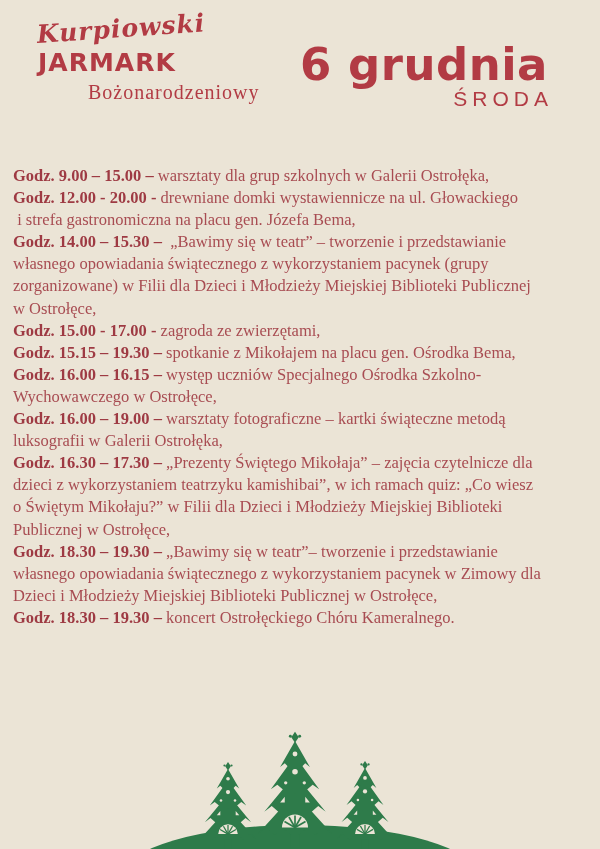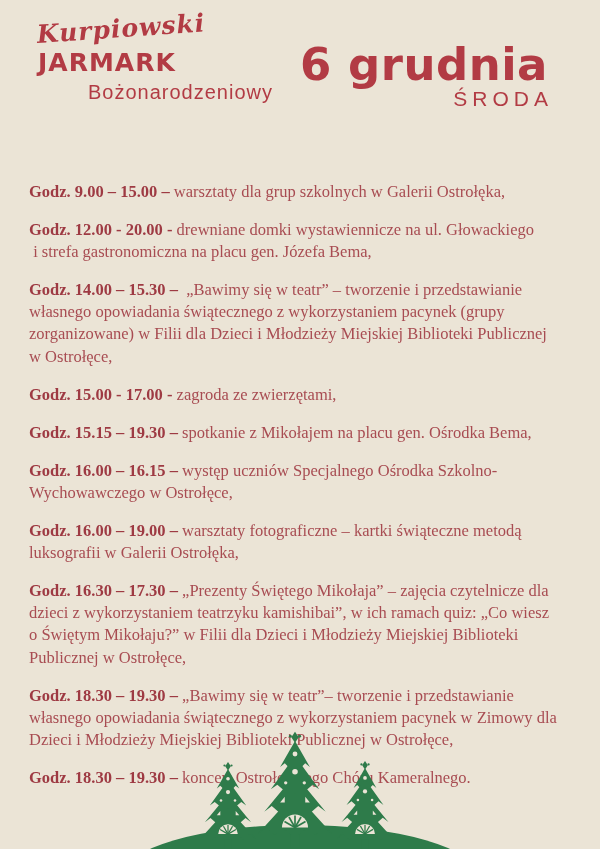--- a/index.html
+++ b/index.html
@@ -19,39 +19,39 @@
   .brand{position:absolute;left:38px;top:20px;color:var(--heading-red);}
   .brand-script{
     display:block;font-family:"DejaVu Serif",serif;font-style:italic;font-weight:bold;
     font-size:25px;transform:rotate(-4deg);transform-origin:left bottom;letter-spacing:1px;
   }
   .brand-main{
     display:block;font-family:"DejaVu Sans",sans-serif;font-weight:800;
     font-size:25px;line-height:1.0;letter-spacing:1px;margin-top:1px;
   }
   .brand-sub{
-    display:block;font-family:Liberation Sans, sans-serif;font-weight:400;
+    display:block;font-family:Liberation Serif, serif;font-weight:400;
     font-size:20px;letter-spacing:1px;margin:6px 0 0 50px;
   }
   
   .date{position:absolute;right:52px;top:42px;text-align:right;color:var(--heading-red);}
   .date-day{
     display:block;font-family:"DejaVu Sans",sans-serif;font-weight:800;
     font-size:45px;line-height:1.0;letter-spacing:0.5px;
   }
   .date-weekday{
     display:block;font-family:"Liberation Sans",sans-serif;font-weight:400;
     font-size:21px;letter-spacing:5px;margin-right:-5px;
   }
   
   .schedule{
     position:absolute;left:13px;top:165px;width:580px;
   }
   .event{
-    margin:16px;white-space:pre-wrap;
+    margin:0;white-space:pre-wrap;
     font-family:"Liberation Serif",serif;font-size:16.5px;line-height:22.1px;
     color:var(--body-red);
   }
   .event .time{font-weight:bold;color:var(--time-red);}
   
   .footer-art{position:absolute;left:0;bottom:0;width:600px;height:132px;display:block;}
 </style>
 </head>
 <body>
 

